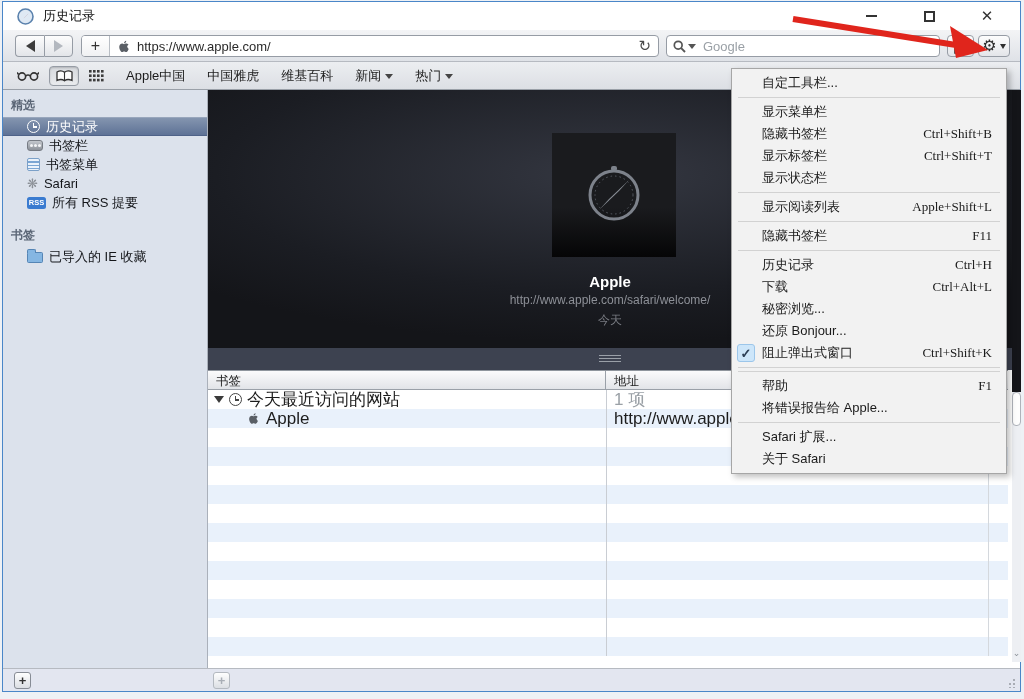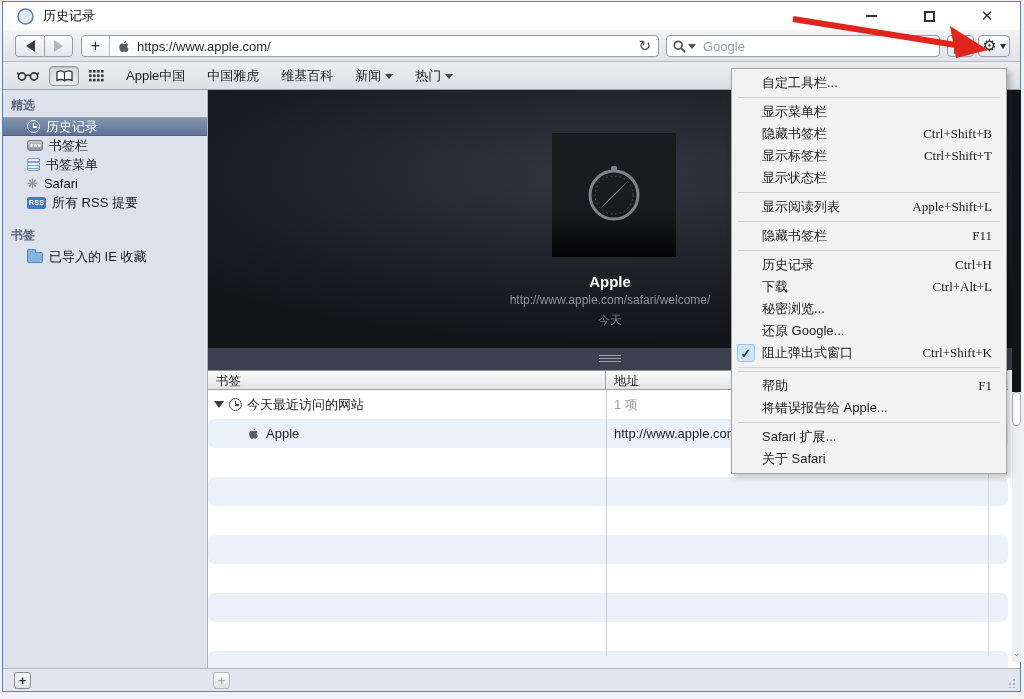--- a/index.html
+++ b/index.html
@@ -131,21 +131,21 @@
              font-size:12px; color:#787b82; }
 
   
   .tbl-header { left:208px; top:370px; width:800px; height:20px;
                 background:linear-gradient(#fbfbfc,#e2e4e8);
                 border-top:1px solid #8f959d; border-bottom:1px solid #9aa0a8;
                 display:flex; font-size:12.5px; color:#222; }
   .th-cell { padding:2px 0 0 8px; }
   .th-bm { width:398px; border-right:1px solid #9aa0a8; }
   .tbl-body { left:208px; top:390px; width:800px; height:266px; }
-  .t-row { height:29px; display:flex; align-items:center; font-size:13px; color:#1c1c1c;border-radius:7px; }
+  .t-row { height:19px; display:flex; align-items:center; font-size:17px; color:#1c1c1c; }
   .t-row.alt { background:#e9f1fb; }
   .t-cell-bm { width:398px; display:flex; align-items:center; height:100%; }
   .t-cell-addr { padding-left:8px; color:#1c1c1c; white-space:nowrap; overflow:hidden; }
   .t-meta { color:#9aa0a6; }
   .tri-down { width:0; height:0; border:5px solid transparent; border-bottom:none;
               border-top:7px solid #3a3a3a; margin:0 5px 0 6px; }
   .col-divider  { left:606px; top:390px; width:1px; height:266px; background:#c9cdd3; }
   .col-divider2 { left:988px; top:390px; width:1px; height:266px; background:#d4d8dd; }
 
   
@@ -435,21 +435,21 @@
       <span class="m-shortcut">Ctrl+H</span>
     </div>
     <div class="menu-item">
       <span class="m-label">下载</span>
       <span class="m-shortcut">Ctrl+Alt+L</span>
     </div>
     <div class="menu-item">
       <span class="m-label">秘密浏览...</span>
     </div>
     <div class="menu-item">
-      <span class="m-label">还原 Google...</span>
+      <span class="m-label">还原 Bonjour...</span>
     </div>
     <div class="menu-item">
       <span class="check">✓</span>
       <span class="m-label">阻止弹出式窗口</span>
       <span class="m-shortcut">Ctrl+Shift+K</span>
     </div>
     <div class="menu-sep"></div>
     <div class="menu-sep"></div>
     <div class="menu-item">
       <span class="m-label">帮助</span>

